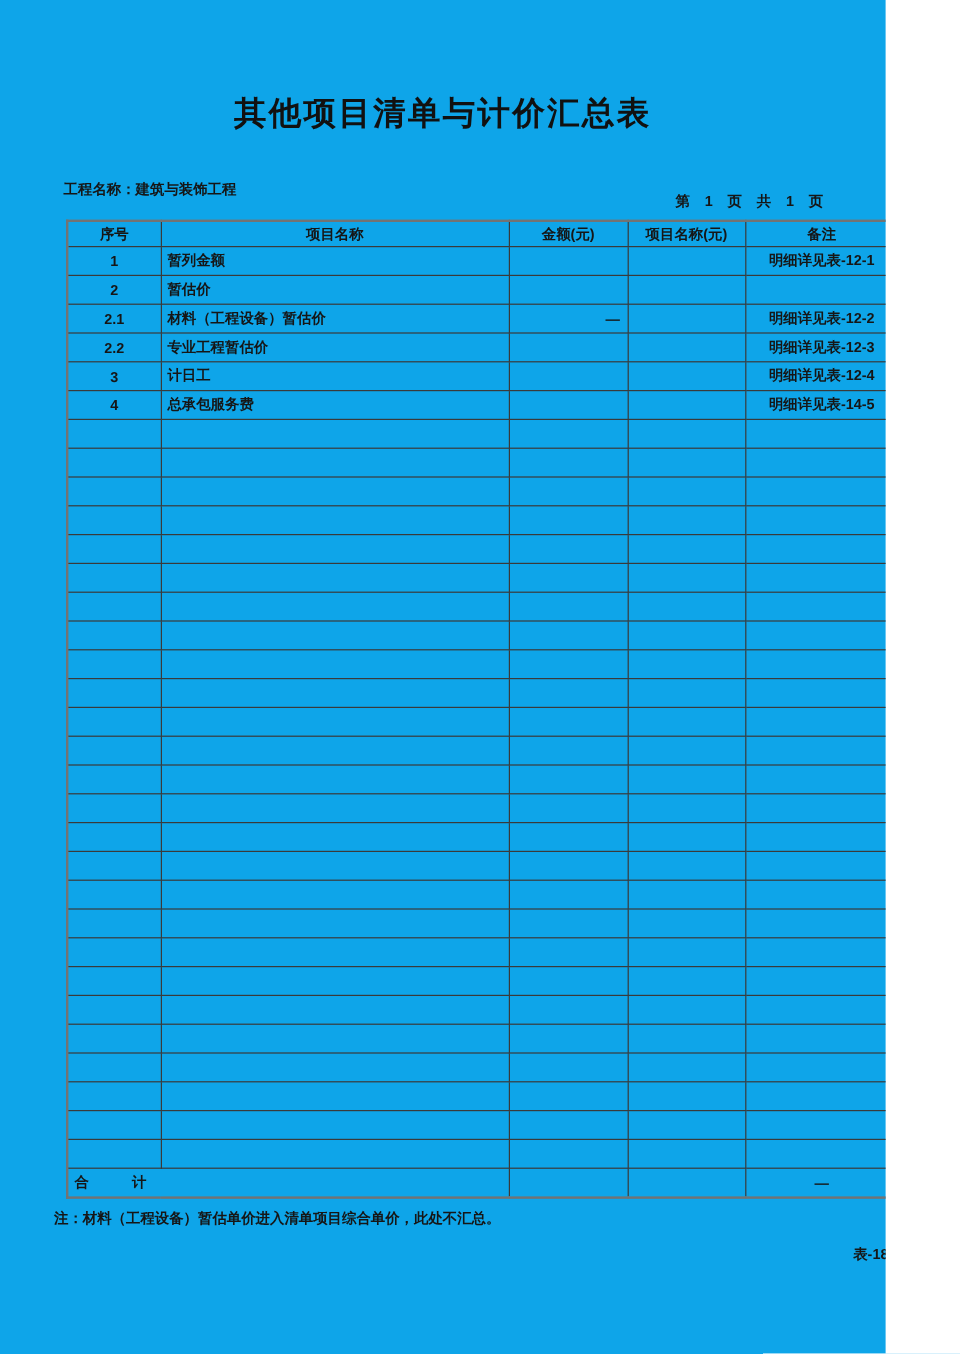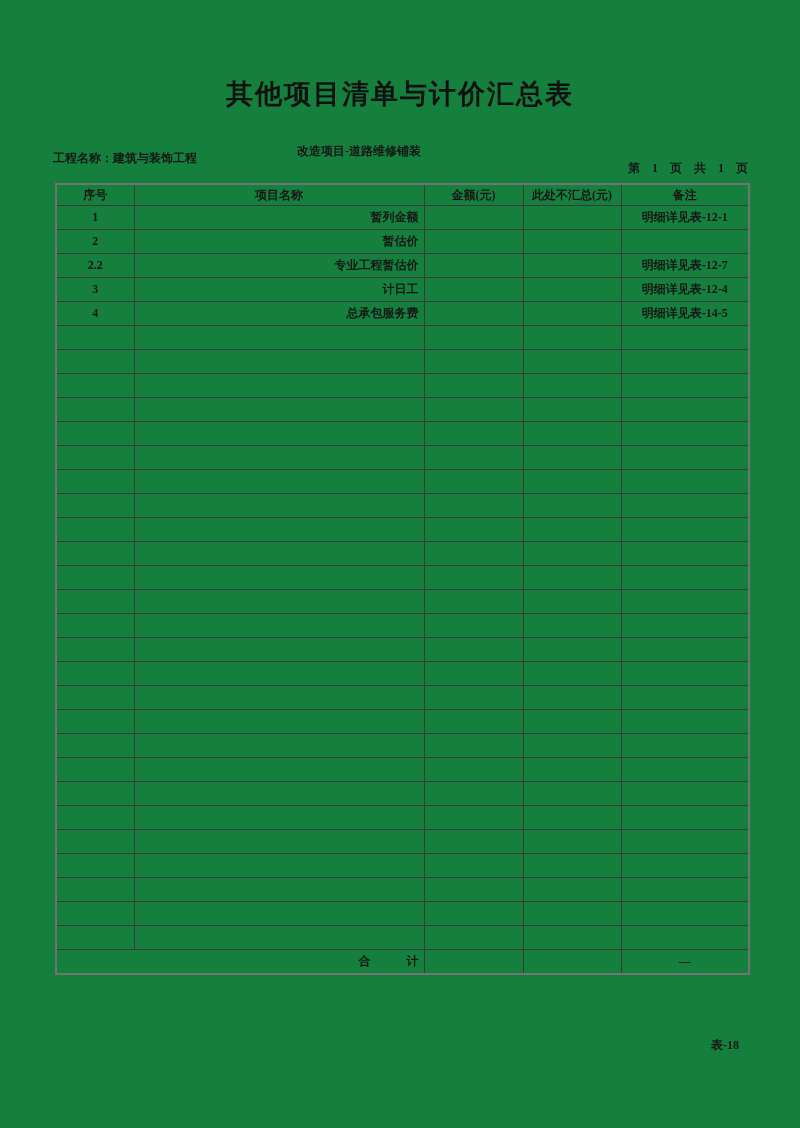--- a/index.html
+++ b/index.html
@@ -1,18 +1,18 @@
 <!DOCTYPE html>
 <html><head>
 <meta charset="utf-8">
 <style>
   html,body { margin:0; padding:0; background:#ffffff; }
   .page {
-    position:relative; width:800px; height:1128px; background:#15803d;
-    font-family:Liberation Serif, serif; color:#161616; overflow:hidden;
+    position:relative; width:738px; height:1128px; background:#0ea5e9;
+    font-family:Liberation Sans, sans-serif; color:#161616; overflow:hidden;
   }
   .title {
     position:absolute; top:76px; left:0; width:100%; margin:0;
     text-align:center; font-size:27px; font-weight:700; letter-spacing:2px; color:#111;
   }
   .meta-project { position:absolute; left:53px;  top:150px; font-size:12px; font-weight:700; white-space:nowrap; }
   .meta-section { position:absolute; left:297px; top:144px; font-size:12px; font-weight:700; line-height:15px; white-space:nowrap; }
   .meta-page    { position:absolute; right:52px; top:160px; font-size:12px; font-weight:700; word-spacing:9px; white-space:nowrap; }
 
   table.summary {
@@ -20,82 +20,88 @@
     border-collapse:collapse; table-layout:fixed;
     border:2px solid #737373;
   }
   .summary th, .summary td {
     border:1px solid #3a3a3a; padding:0 5px; font-size:12px; font-weight:700;
     overflow:hidden; white-space:nowrap; color:#161616;
   }
   .summary th { height:20px; text-align:center; font-weight:700; }
   .summary td { height:23px; }
   td.c-no     { text-align:center; padding:0; }
-  td.c-name   { text-align:right; }
+  td.c-name   { text-align:left; }
   td.c-amount { text-align:right; padding-right:6px; }
   td.c-settle { text-align:right; padding-right:6px; }
   td.c-remark { text-align:center; }
-  td.c-total  { text-align:right; }
+  td.c-total  { text-align:left; }
 
   .note   { position:absolute; left:45px;  top:1007px; font-size:12px; font-weight:700; white-space:nowrap; }
   .docref { position:absolute; left:711px; top:1037px; font-size:12px; font-weight:700; }
 </style>
 </head>
 <body>
 
 <div class="page">
 
   <h1 class="title">其他项目清单与计价汇总表</h1>
 
   <div class="meta-project">工程名称：建筑与装饰工程</div>
 
   <div class="meta-section">
-    <div>改造项目-道路维修铺装</div>
   </div>
 
   <div class="meta-page">第 1 页 共 1 页</div>
 
   <table class="summary">
     <colgroup>
       <col style="width:78px">
         <col style="width:290px">
         <col style="width:99px">
         <col style="width:98px">
         <col style="width:128px">
     </colgroup>
     <thead>
         <tr>
           <th>序号</th>
           <th>项目名称</th>
           <th>金额(元)</th>
-          <th>此处不汇总(元)</th>
+          <th>项目名称(元)</th>
           <th>备注</th>
         </tr>
       </thead>
     <tbody>
         <tr>
           <td class="c-no">1</td>
           <td class="c-name">暂列金额</td>
           <td class="c-amount"></td>
           <td class="c-settle"></td>
           <td class="c-remark">明细详见表-12-1</td>
         </tr>
         <tr>
           <td class="c-no">2</td>
           <td class="c-name">暂估价</td>
           <td class="c-amount"></td>
           <td class="c-settle"></td>
           <td class="c-remark"></td>
         </tr>
         <tr>
+          <td class="c-no">2.1</td>
+          <td class="c-name">材料（工程设备）暂估价</td>
+          <td class="c-amount">—</td>
+          <td class="c-settle"></td>
+          <td class="c-remark">明细详见表-12-2</td>
+        </tr>
+        <tr>
           <td class="c-no">2.2</td>
           <td class="c-name">专业工程暂估价</td>
           <td class="c-amount"></td>
           <td class="c-settle"></td>
-          <td class="c-remark">明细详见表-12-7</td>
+          <td class="c-remark">明细详见表-12-3</td>
         </tr>
         <tr>
           <td class="c-no">3</td>
           <td class="c-name">计日工</td>
           <td class="c-amount"></td>
           <td class="c-settle"></td>
           <td class="c-remark">明细详见表-12-4</td>
         </tr>
         <tr>
           <td class="c-no">4</td>
@@ -288,16 +294,17 @@
         </tr>
         <tr>
           <td colspan="2" class="c-total">合　　　计</td>
           <td class="c-amount"></td>
           <td class="c-settle"></td>
           <td class="c-remark">—</td>
         </tr>
       </tbody>
   </table>
 
+  <div class="note">注：材料（工程设备）暂估单价进入清单项目综合单价，此处不汇总。</div>
 
   <div class="docref">表-18</div>
 
 </div>
 
 </body></html>

